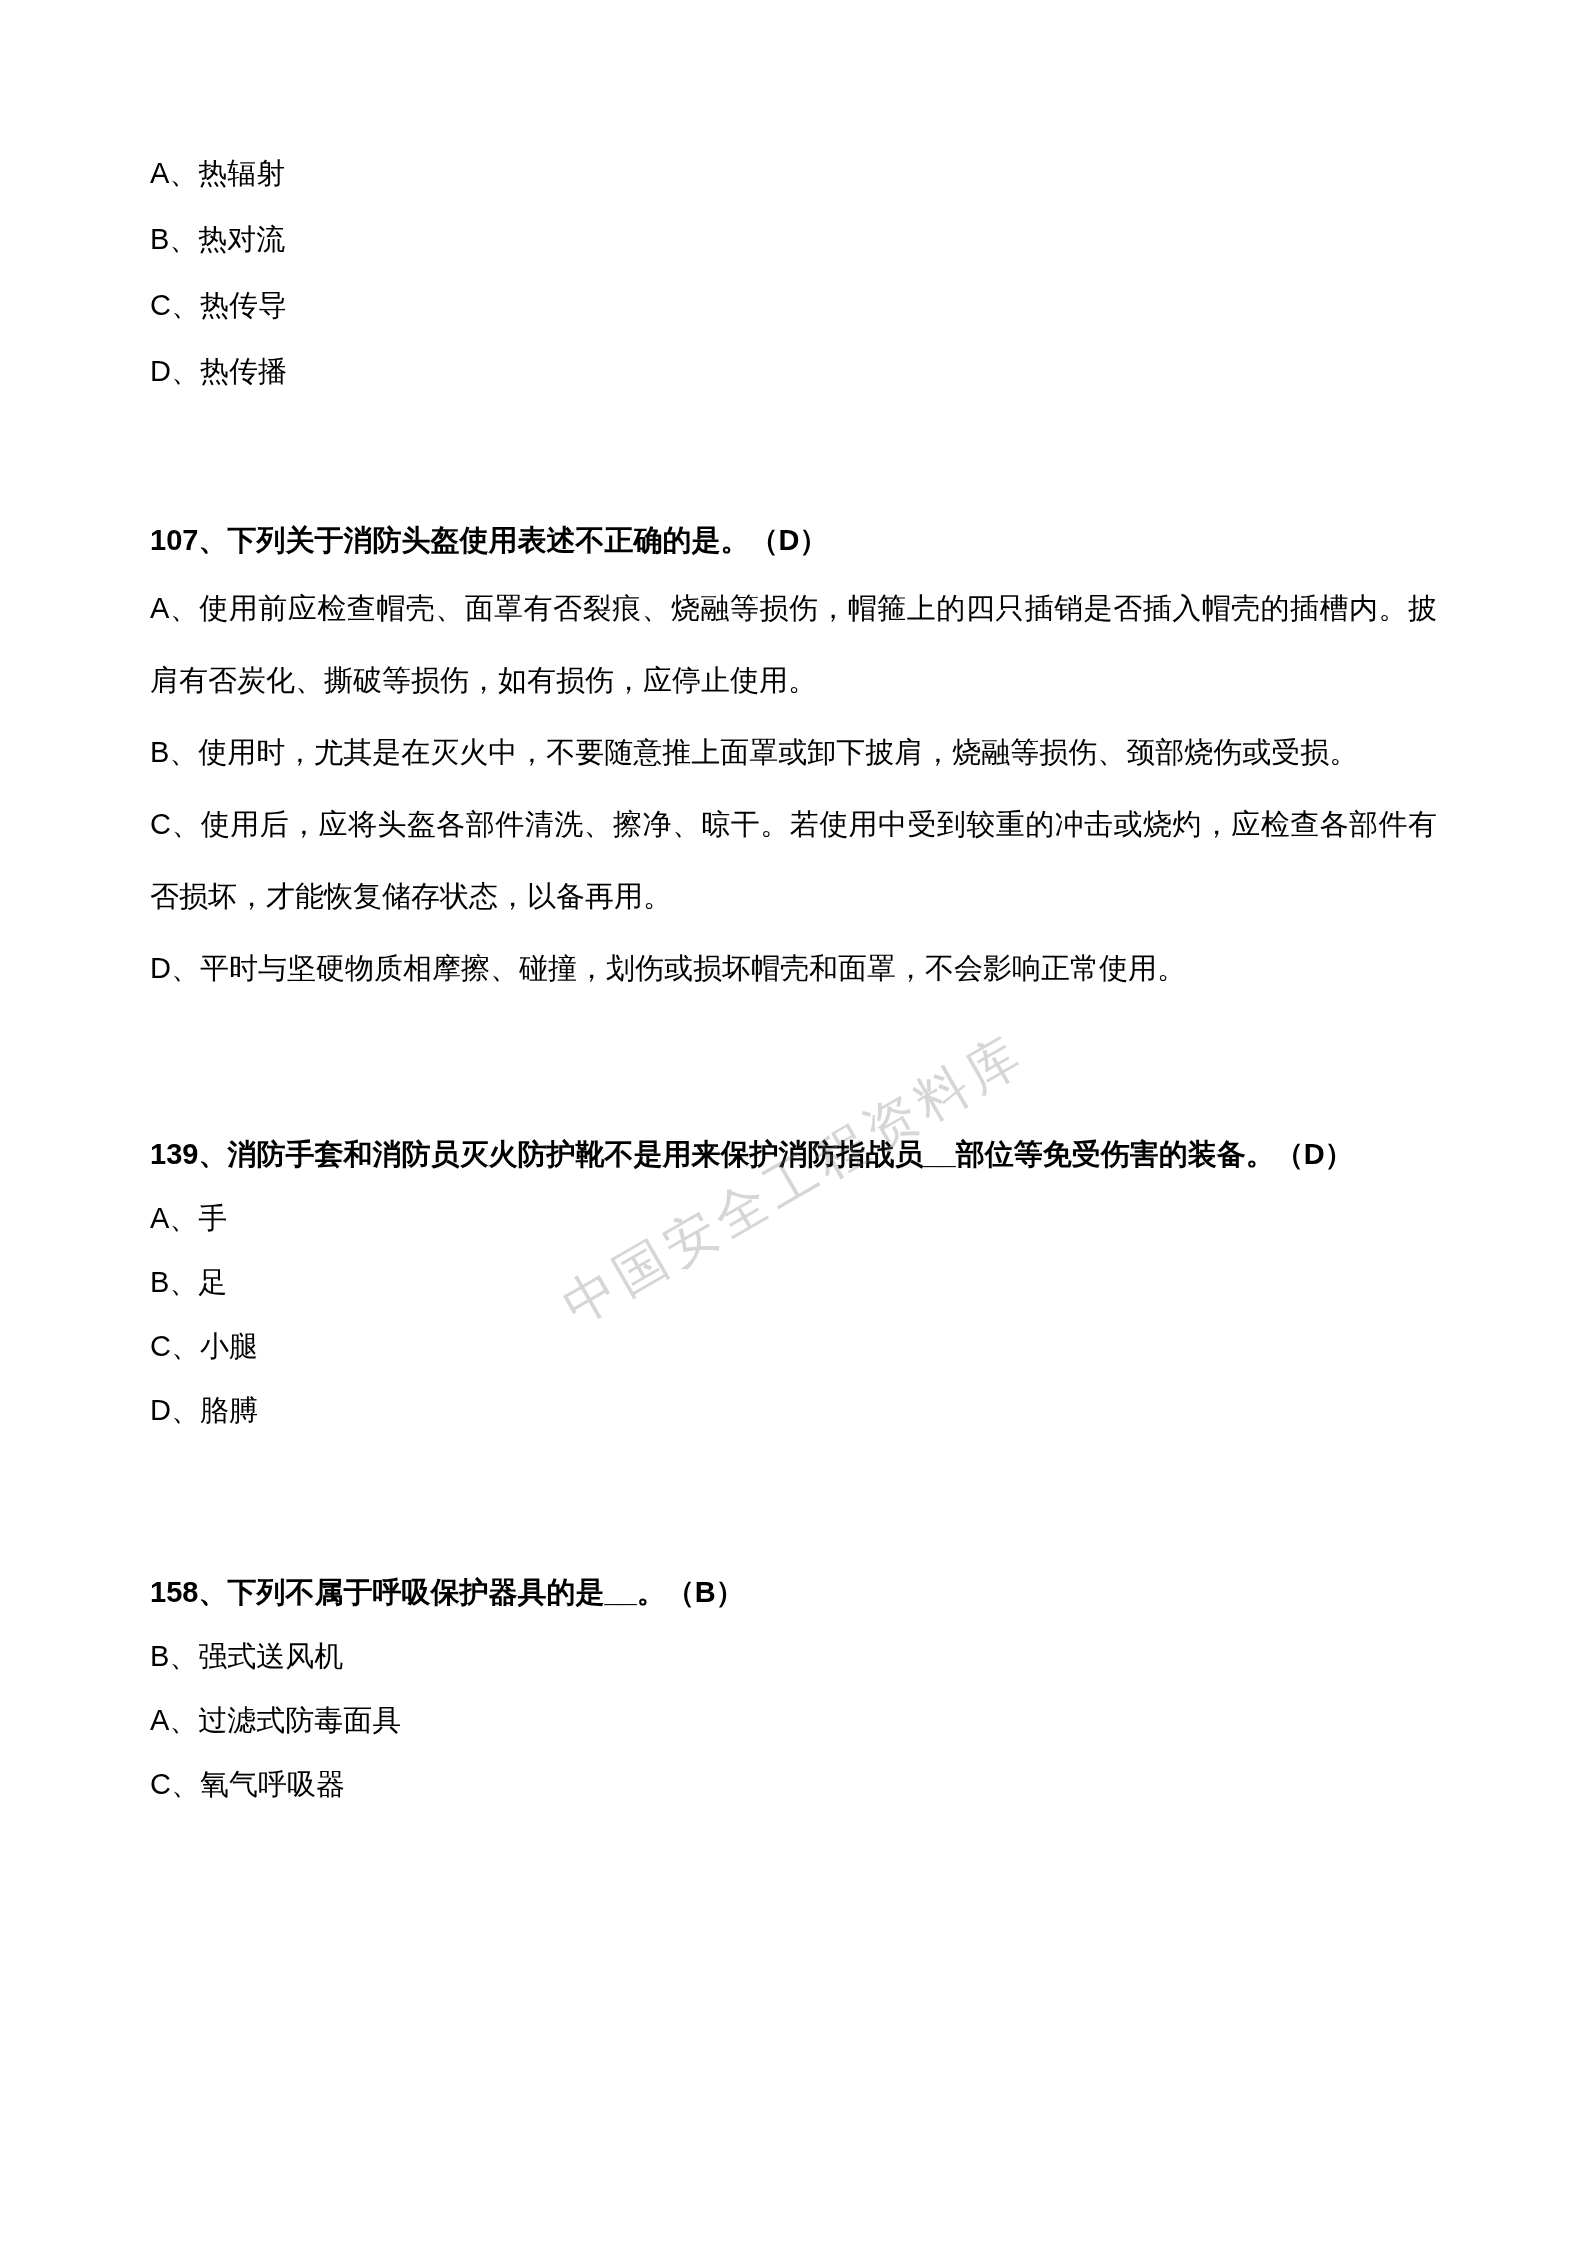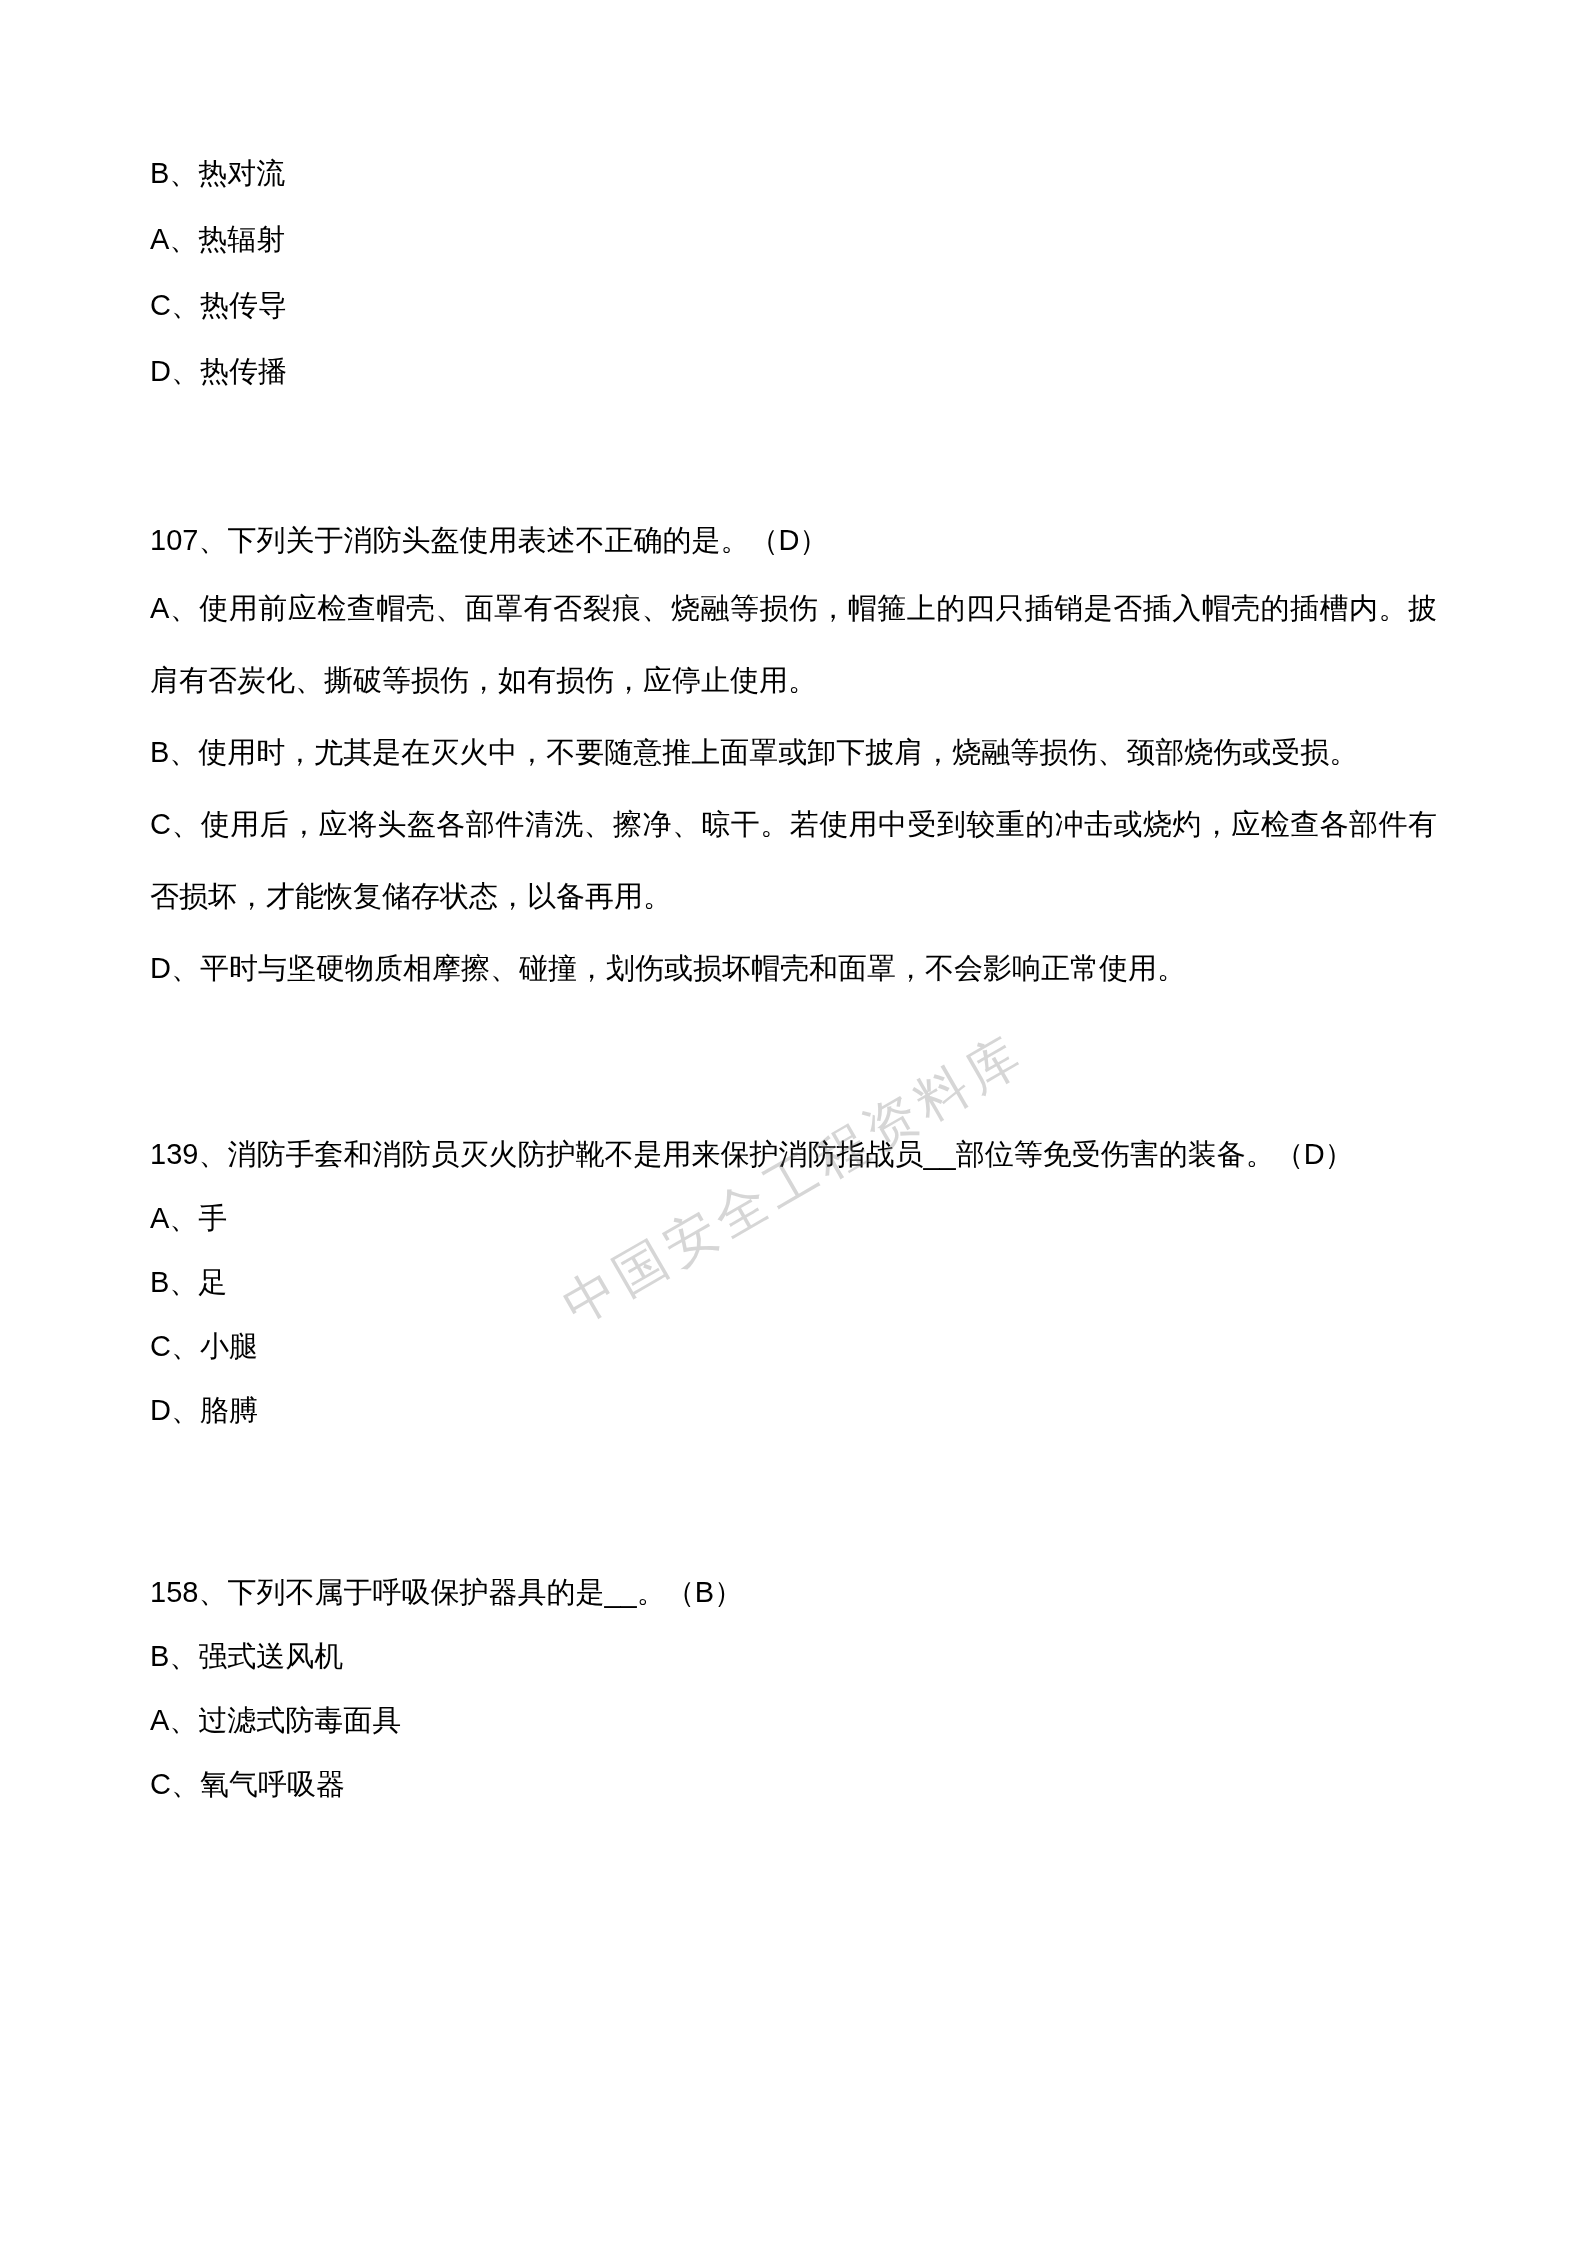--- a/index.html
+++ b/index.html
@@ -35,21 +35,21 @@
     user-select: none;
   }
   .opt-lead {
     font-size: 29px;
     line-height: 66px;
     white-space: pre;
   }
   .q-title {
     font-size: 29px;
     line-height: 64px;
-    font-weight: 400;
+    font-weight: 700;
     margin-top: 44px;
     white-space: pre-wrap;
   }
   .q-body {
     font-size: 29px;
     line-height: 72px;
     white-space: pre-wrap;
     text-align: justify;
   }
   .opt {
@@ -61,22 +61,22 @@
   .gap-lg { height: 74px; }
 </style>
 </head>
 <body>
 
 <div class="page">
 
   <div class="watermark">中国安全工程资料库</div>
 
   <div>
+    <div class="opt-lead">A、热辐射</div>
     <div class="opt-lead">B、热对流</div>
-    <div class="opt-lead">A、热辐射</div>
     <div class="opt-lead">C、热传导</div>
     <div class="opt-lead">D、热传播</div>
   </div>
 
   <div class="gap-md"></div>
 
   <div>
     <div class="q-title">107、下列关于消防头盔使用表述不正确的是。（D）</div>
     <div class="q-body">A、使用前应检查帽壳、面罩有否裂痕、烧融等损伤，帽箍上的四只插销是否插入帽壳的插槽内。披肩有否炭化、撕破等损伤，如有损伤，应停止使用。</div>
     <div class="q-body">B、使用时，尤其是在灭火中，不要随意推上面罩或卸下披肩，烧融等损伤、颈部烧伤或受损。</div>

